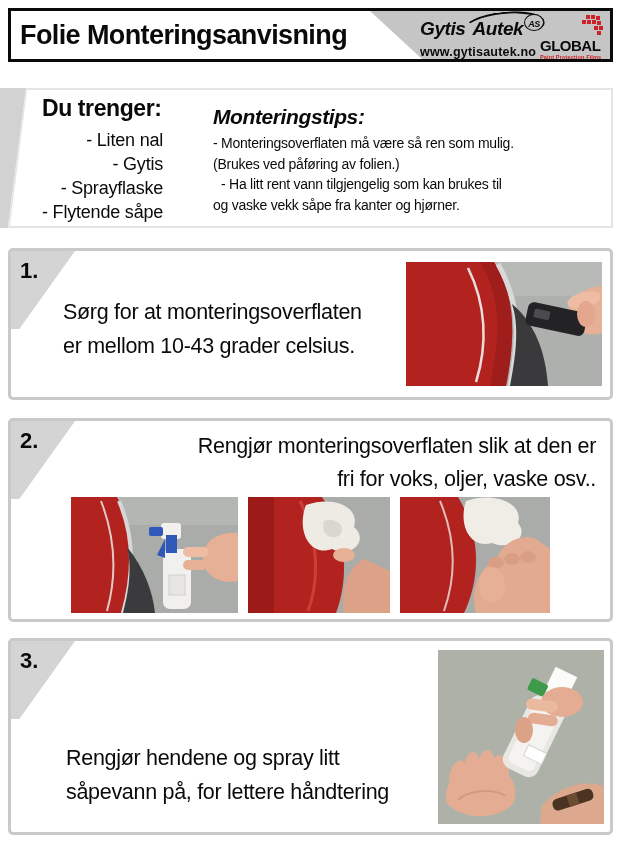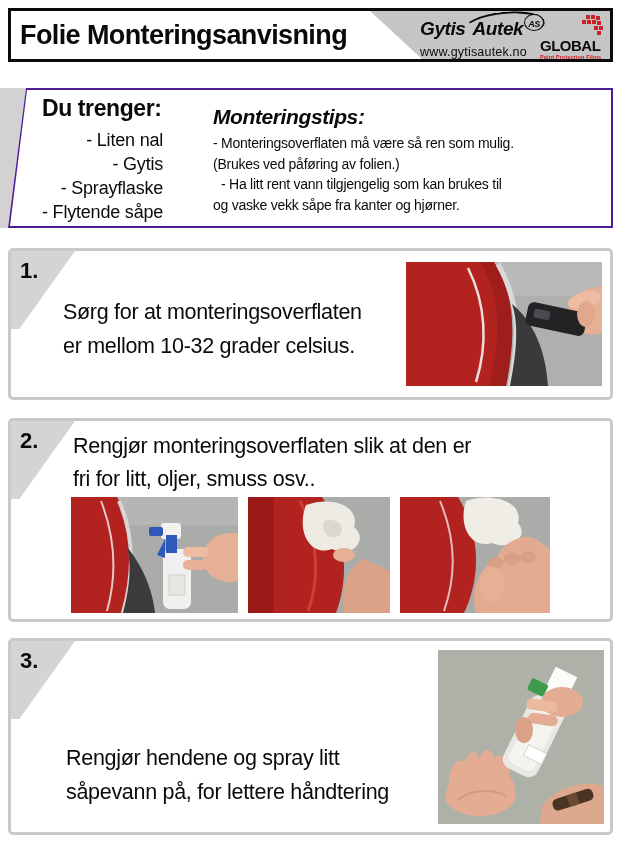--- a/index.html
+++ b/index.html
@@ -28,34 +28,34 @@
     content:""; position:absolute; left:-7px; right:-20px; top:-6px; bottom:0px;
     border:2px solid #0a0a0a; border-radius:50%;
     border-bottom-color:transparent; border-left-color:transparent;
     transform:rotate(-6deg); pointer-events:none;
   }
   .as-badge {
     display:inline-block; font-size:9px; font-weight:700; font-style:italic;
     border:1.5px solid #0a0a0a; border-radius:50%; padding:4px 3px 1px 3px;
     position:relative; top:-8px; left:-1px; background:#c5c5c5;
   }
-  .gytis-web { font-size:12.5px; font-weight:400; margin-top:5px; white-space:nowrap; letter-spacing:0.2px; }
+  .gytis-web { font-size:12.5px; font-weight:700; margin-top:5px; white-space:nowrap; letter-spacing:0.2px; }
   .global { position:absolute; right:4px; top:4px; width:66px; text-align:left; }
   .global-dots { position:absolute; right:0px; top:0px; }
   .global-name { font-size:15px; font-weight:800; letter-spacing:-0.5px; margin-top:22px; }
   .global-sub { font-size:5.6px; font-weight:700; color:#cc2127; letter-spacing:0.1px; margin-top:0px; white-space:nowrap; }
 
   
   .left-wedge-needs {
     position:absolute; left:0; top:88px; width:26px; height:140px;
     background:#d2d2d2; clip-path:polygon(0 0, 100% 0, 30% 100%, 0 100%);
   }
   .needs-outer {
     position:absolute; left:8px; top:88px; width:605px; height:140px;
-    background:#4c1d95; clip-path:polygon(18px 0, 100% 0, 100% 100%, 0 100%);
+    background:#e5e5e5; clip-path:polygon(18px 0, 100% 0, 100% 100%, 0 100%);
   }
   .needs-inner {
     position:absolute; left:2px; top:2px; right:2px; bottom:2px;
     background:#fff; clip-path:polygon(17px 0, 100% 0, 100% 100%, 0 100%);
   }
   .needs-col { position:absolute; left:32px; top:5px; }
   .needs-heading { font-size:23px; font-weight:700; letter-spacing:-0.4px; }
   .needs-items { margin-top:6px; }
   .needs-item { font-size:18px; line-height:24px; letter-spacing:-0.2px;text-align:right; }
   .tips-col { position:absolute; left:203px; top:6px; right:6px; }
@@ -72,21 +72,21 @@
   .step-1 { top:248px; height:152px; }
   .step-2 { top:418px; height:204px; }
   .step-3 { top:638px; height:197px; }
   .wedge {
     position:absolute; left:0; top:0; width:64px; height:78px;
     background:#d4d4d4; clip-path:polygon(0 0, 100% 0, 13% 100%, 0 100%);
   }
   .step-number { position:absolute; left:9px; top:7px; font-size:22px; font-weight:700; }
   .step-text { position:absolute; font-size:21.5px; letter-spacing:-0.3px; }
   .step-1 .step-text { left:52px; top:44px; line-height:34px; }
-  .step-2 .step-text { left:62px; right:14px; top:9px; line-height:33px; text-align:left; }
+  .step-2 .step-text { left:62px; right:14px; top:9px; line-height:33px; text-align:right; }
   .step-3 .step-text { left:55px; top:56px; line-height:34px;margin-top:44px; }
   .photo { position:absolute; overflow:hidden; }
   .photo svg { display:block; }
   .photo-s1 { right:8px; top:11px; width:196px; height:124px; }
   .photos-row { position:absolute; left:60px; top:76px; display:flex; gap:10px; }
   .photo-s2a { position:relative; width:167px; height:116px; }
   .photo-s2b { position:relative; width:142px; height:116px; }
   .photo-s2c { position:relative; width:150px; height:116px; }
   .photo-s3 { right:6px; top:9px; width:166px; height:174px; }
 </style>
@@ -148,21 +148,21 @@
         </div>
       </div>
     </div>
   </div>
 
   <div class="step step-1">
     <div class="wedge"></div>
     <div class="step-number">1.</div>
     <div class="step-text">
       <div>Sørg for at monteringsoverflaten</div>
-      <div>er mellom 10-32 grader celsius.</div>
+      <div>er mellom 10-43 grader celsius.</div>
     </div>
     <div class="photo photo-s1">
       <svg width="196" height="124" viewBox="0 0 196 124">
         <rect width="196" height="124" fill="#aeb0ad"></rect>
         <rect width="196" height="34" fill="#b8bab7"></rect>
         <path d="M0,0 L88,0 C106,30 112,62 100,124 L0,124 Z" fill="#b2221f"></path>
         <path d="M74,0 C94,32 96,66 84,124 L100,124 C112,62 106,30 88,0 Z" fill="#8f1916" opacity="0.55"></path>
         <path d="M62,6 C80,42 82,82 70,120" stroke="#f2f2f2" stroke-width="2.5" fill="none" opacity="0.9"></path>
         <path d="M92,2 C110,34 116,66 104,124" stroke="#d9d9d9" stroke-width="5" fill="none"></path>
         <path d="M104,124 C112,84 112,60 106,42 C128,60 140,90 142,124 Z" fill="#3a3a3c"></path>
@@ -175,21 +175,21 @@
         <ellipse cx="180" cy="52" rx="9" ry="13" fill="#e2a78c"></ellipse>
       </svg>
     </div>
   </div>
 
   <div class="step step-2">
     <div class="wedge"></div>
     <div class="step-number">2.</div>
     <div class="step-text">
       <div>Rengjør monteringsoverflaten slik at den er</div>
-      <div>fri for litt, oljer, smuss osv..</div>
+      <div>fri for voks, oljer, vaske osv..</div>
     </div>
     <div class="photos-row">
       <div class="photo photo-s2a">
         <svg width="167" height="116" viewBox="0 0 167 116">
           <rect width="167" height="116" fill="#a9aca9"></rect>
           <rect width="167" height="28" fill="#b4b6b3"></rect>
           <path d="M0,0 L46,0 C62,30 64,72 50,116 L0,116 Z" fill="#b2221f"></path>
           <path d="M30,4 C44,40 46,78 36,114" stroke="#f0f0f0" stroke-width="2" fill="none" opacity="0.8"></path>
           <path d="M48,4 C62,36 64,74 52,116" stroke="#d6d6d6" stroke-width="4" fill="none"></path>
           <path d="M52,116 C60,86 60,66 56,50 C74,72 82,96 84,116 Z" fill="#3b3b3d"></path>

